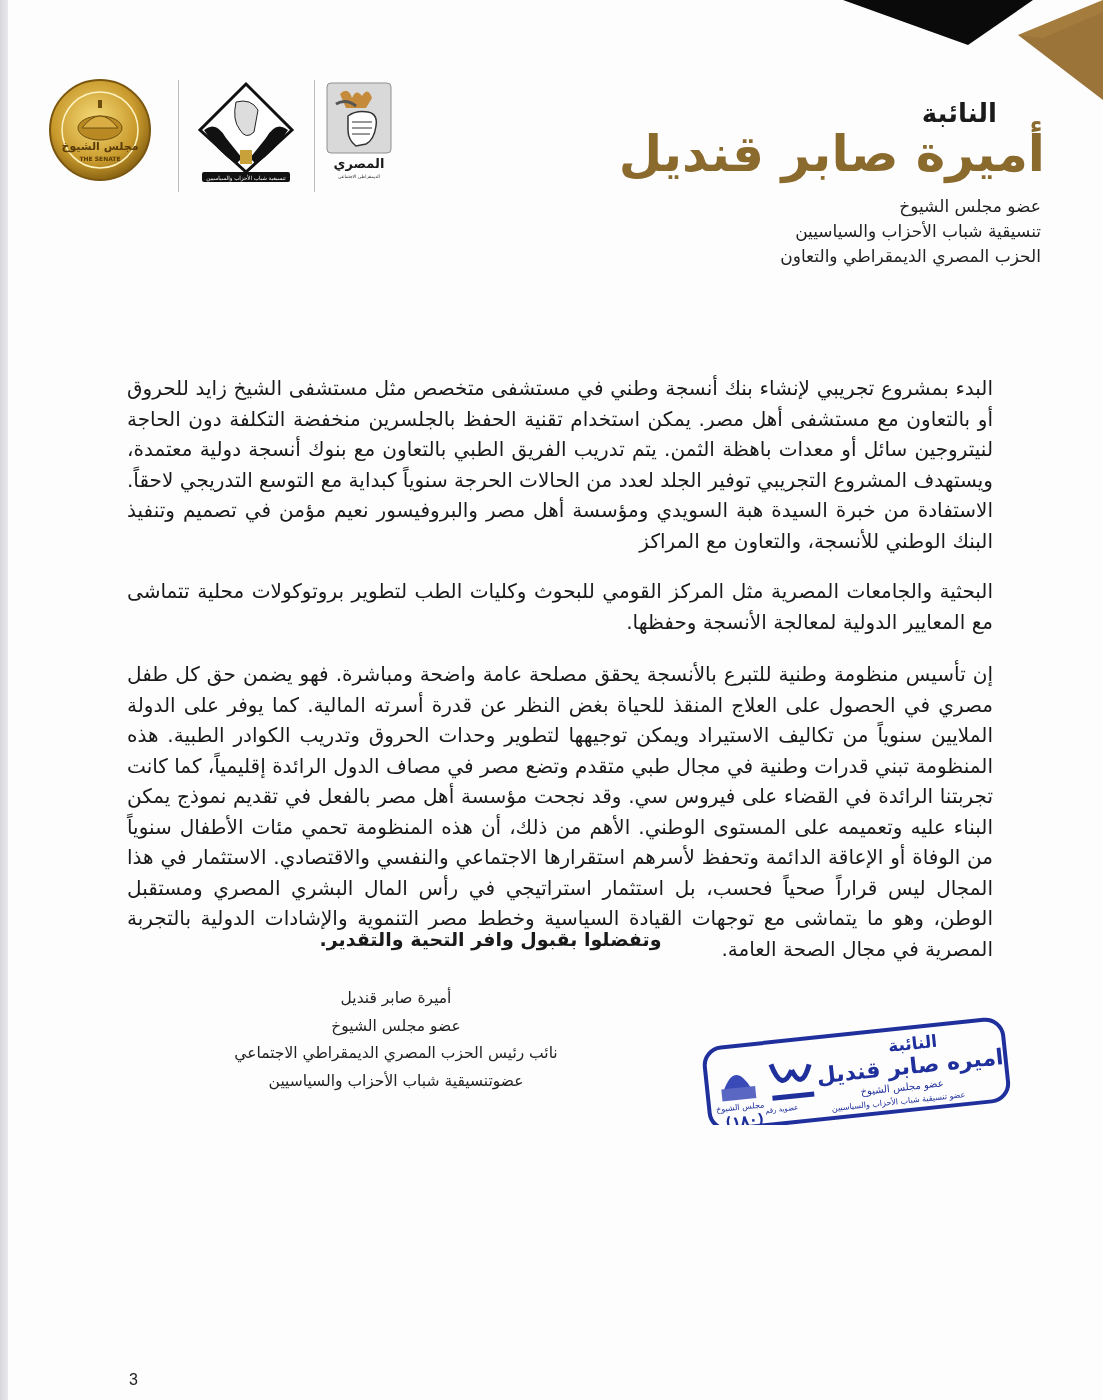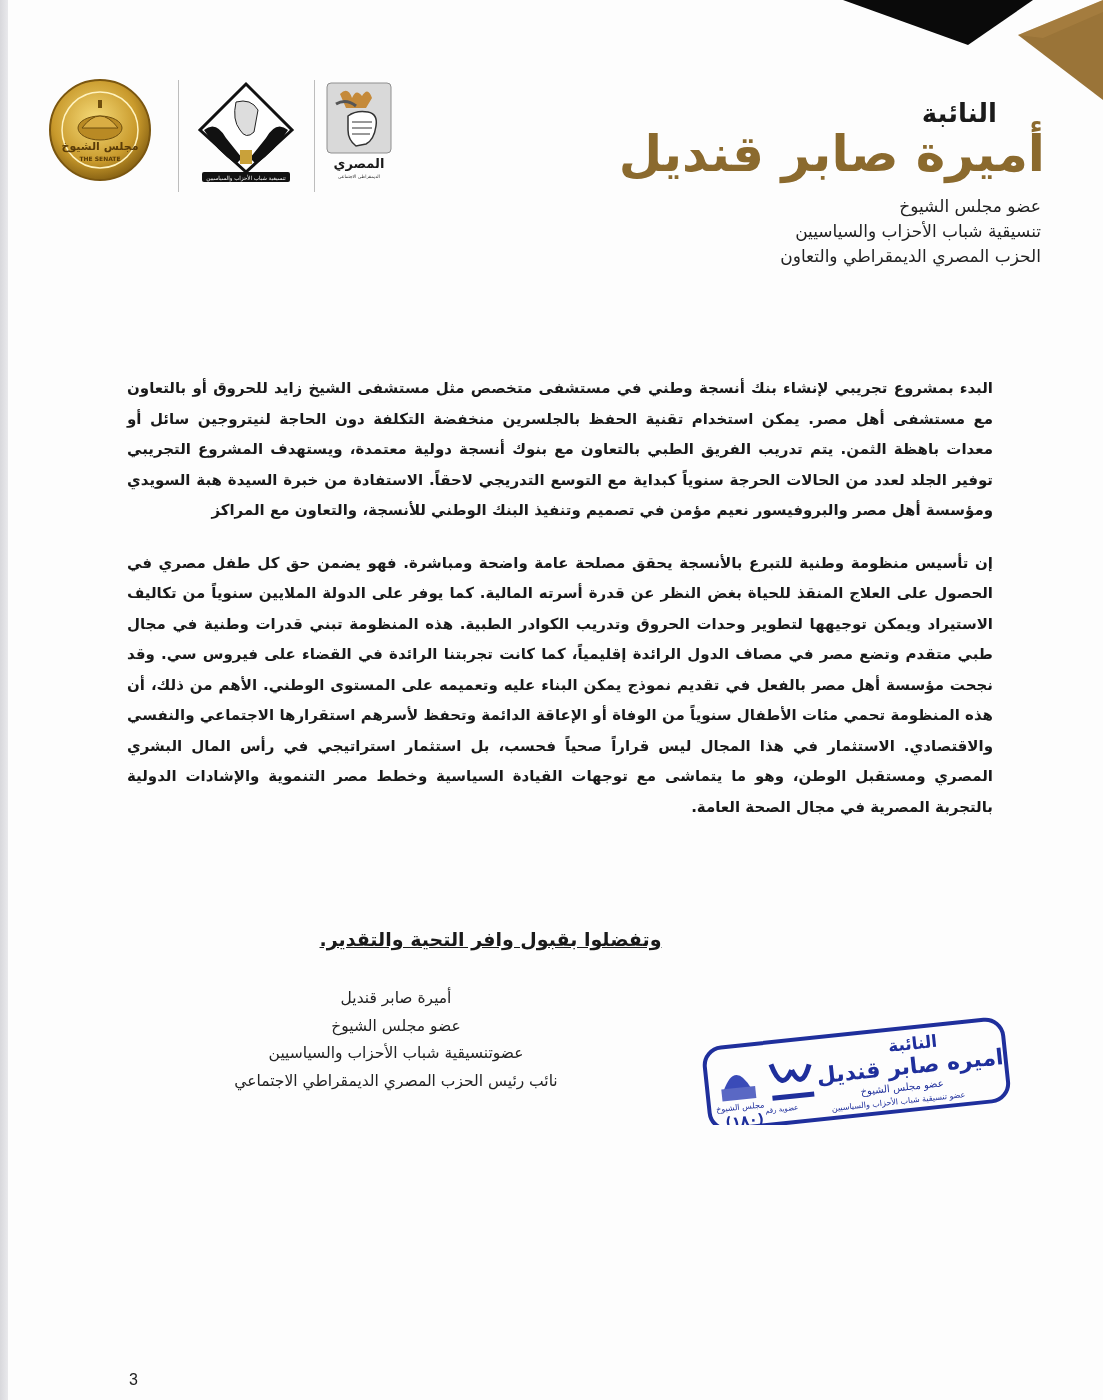--- a/index.html
+++ b/index.html
@@ -24,30 +24,30 @@
   .lh-sub-wrap { margin-top: 12px; text-align: right; padding-right: 4px; }
 
   .logos { position: absolute; left: 48px; top: 74px; height: 120px; width: 350px; }
   .logo { position: absolute; top: 4px; }
   .vsep { position: absolute; top: 6px; width: 1px; height: 112px; background: #bdbdbd; }
 
   .body {
     position: absolute; left: 127px; top: 373px; width: 866px;
     direction: rtl; text-align: justify; text-align-last: right;
     font-family: "DejaVu Sans", sans-serif;
-    font-size: 15px; line-height: 30.5px; font-weight: bold; color: #1a1a1a;
+    font-size: 20px; line-height: 30.5px; font-weight: normal; color: #1a1a1a;
   }
   .body p { margin: 0; }
   .p1 { }
   .p2 { margin-top: 20px !important; }
   .p3 { margin-top: 22px !important; }
   .closing {
     position: absolute; left: 0; width: 917px; top: 928px;
     text-align: center; direction: rtl;
-    font-size: 19px; font-weight: bold; color: #1a1a1a; text-decoration: underline;
+    font-size: 19px; font-weight: bold; color: #1a1a1a;
   }
   .closing span { position: relative; left: 32px; }
   .sig {
     position: absolute; left: 326px; width: 140px; top: 985px;
     direction: rtl; text-align: center; font-size: 15.5px; line-height: 27.5px; color: #222;
     display: flex; flex-direction: column; align-items: center;
   }
   .sig div { white-space: nowrap; }
   .stamp {
     position: absolute; left: 700px; top: 1015px; width: 320px; height: 110px;
@@ -115,32 +115,33 @@
   <div class="lh-name">أميرة صابر قنديل</div>
   <div class="lh-sub-wrap">
     <div class="lh-sub">عضو مجلس الشيوخ</div>
     <div class="lh-sub">تنسيقية شباب الأحزاب والسياسيين</div>
     <div class="lh-sub">الحزب المصري الديمقراطي والتعاون</div>
   </div>
 </div>
 
 <div class="body">
   <p class="p1">البدء بمشروع تجريبي لإنشاء بنك أنسجة وطني في مستشفى متخصص مثل مستشفى الشيخ زايد للحروق أو بالتعاون مع مستشفى أهل مصر. يمكن استخدام تقنية الحفظ بالجلسرين منخفضة التكلفة دون الحاجة لنيتروجين سائل أو معدات باهظة الثمن. يتم تدريب الفريق الطبي بالتعاون مع بنوك أنسجة دولية معتمدة، ويستهدف المشروع التجريبي توفير الجلد لعدد من الحالات الحرجة سنوياً كبداية مع التوسع التدريجي لاحقاً. الاستفادة من خبرة السيدة هبة السويدي ومؤسسة أهل مصر والبروفيسور نعيم مؤمن في تصميم وتنفيذ البنك الوطني للأنسجة، والتعاون مع المراكز</p>
+  <p class="p2">البحثية والجامعات المصرية مثل المركز القومي للبحوث وكليات الطب لتطوير بروتوكولات محلية تتماشى مع المعايير الدولية لمعالجة الأنسجة وحفظها.</p>
   <p class="p3">إن تأسيس منظومة وطنية للتبرع بالأنسجة يحقق مصلحة عامة واضحة ومباشرة. فهو يضمن حق كل طفل مصري في الحصول على العلاج المنقذ للحياة بغض النظر عن قدرة أسرته المالية. كما يوفر على الدولة الملايين سنوياً من تكاليف الاستيراد ويمكن توجيهها لتطوير وحدات الحروق وتدريب الكوادر الطبية. هذه المنظومة تبني قدرات وطنية في مجال طبي متقدم وتضع مصر في مصاف الدول الرائدة إقليمياً، كما كانت تجربتنا الرائدة في القضاء على فيروس سي. وقد نجحت مؤسسة أهل مصر بالفعل في تقديم نموذج يمكن البناء عليه وتعميمه على المستوى الوطني. الأهم من ذلك، أن هذه المنظومة تحمي مئات الأطفال سنوياً من الوفاة أو الإعاقة الدائمة وتحفظ لأسرهم استقرارها الاجتماعي والنفسي والاقتصادي. الاستثمار في هذا المجال ليس قراراً صحياً فحسب، بل استثمار استراتيجي في رأس المال البشري المصري ومستقبل الوطن، وهو ما يتماشى مع توجهات القيادة السياسية وخطط مصر التنموية والإشادات الدولية بالتجربة المصرية في مجال الصحة العامة.</p>
 </div>
 
 <div class="closing">
   <span>وتفضلوا بقبول وافر التحية والتقدير.</span>
 </div>
 
 <div class="sig">
   <div>أميرة صابر قنديل</div>
   <div>عضو مجلس الشيوخ</div>
+  <div>نائب رئيس الحزب المصري الديمقراطي الاجتماعي</div>
   <div>عضوتنسيقية شباب الأحزاب والسياسيين</div>
-  <div>نائب رئيس الحزب المصري الديمقراطي الاجتماعي</div>
 </div>
 
 <svg class="stamp" viewBox="0 0 320 110">
   <g transform="rotate(-6 160 55)">
     <rect x="6" y="18" width="300" height="82" rx="18" fill="none" stroke="#1f2f9c" stroke-width="4"></rect>
     <path d="M22 62 Q36 32 50 62 Z" fill="#3a4bb8"></path>
     <rect x="20" y="60" width="34" height="12" fill="#5a68c4"></rect>
     <text x="37" y="82" text-anchor="middle" font-size="8" fill="#1f2f9c" font-family="DejaVu Sans, sans-serif">مجلس الشيوخ</text>
     <path d="M72 40 Q80 70 92 48 M92 48 Q100 70 110 44 M70 74 L112 74" stroke="#1f2f9c" stroke-width="5" fill="none"></path>
     <text x="215" y="40" text-anchor="middle" font-size="17" font-weight="bold" fill="#1f2f9c" font-family="DejaVu Sans, sans-serif">النائبة</text>

